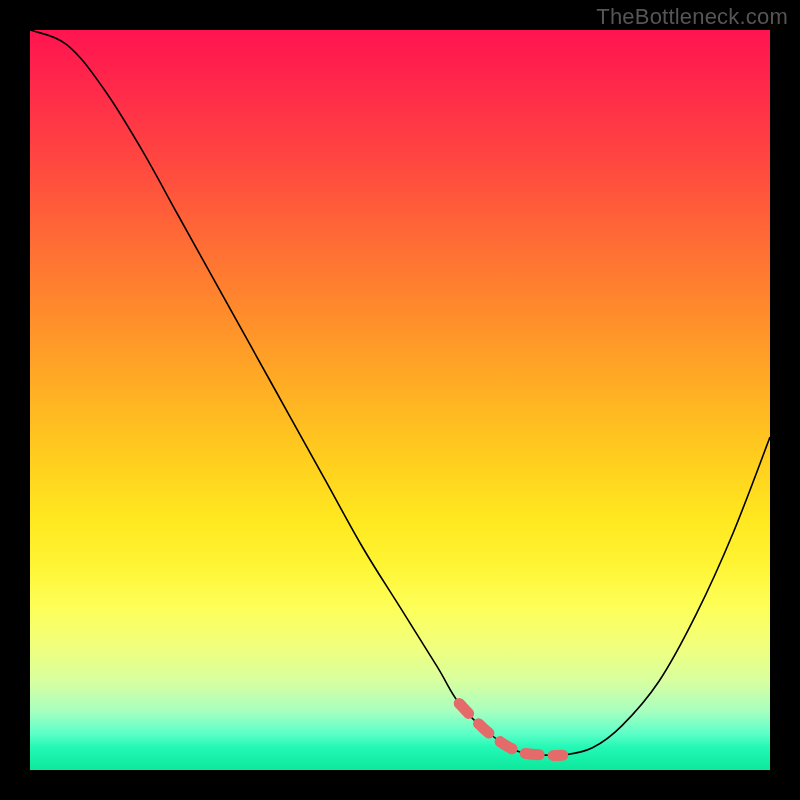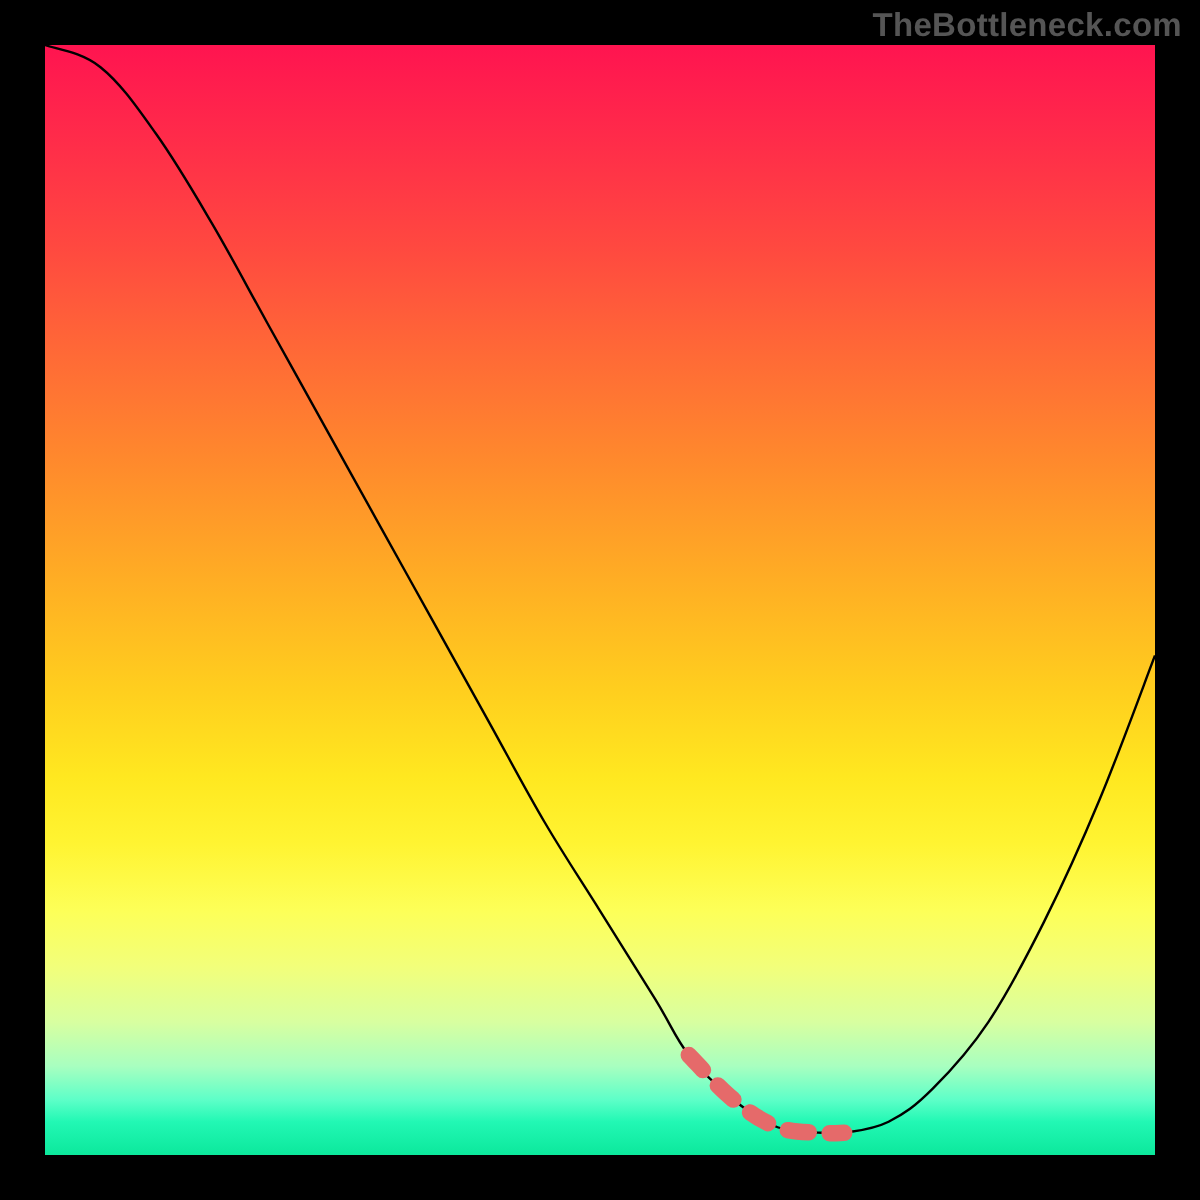--- a/index.html
+++ b/index.html
@@ -10,21 +10,21 @@
     position: relative;
     font-family: Arial, sans-serif;
     overflow: hidden;
   }
   .watermark {
     position: absolute;
     top: 4px;
     right: 12px;
     color: #555;
     font-size: 22px;
-    font-weight: 700;
+    font-weight: 400;
     z-index: 10;
     letter-spacing: 0.2px;
   }
   .plot-area {
     position: absolute;
     left: 30px;
     top: 30px;
     width: 740px;
     height: 740px;
     background: linear-gradient(to bottom,

